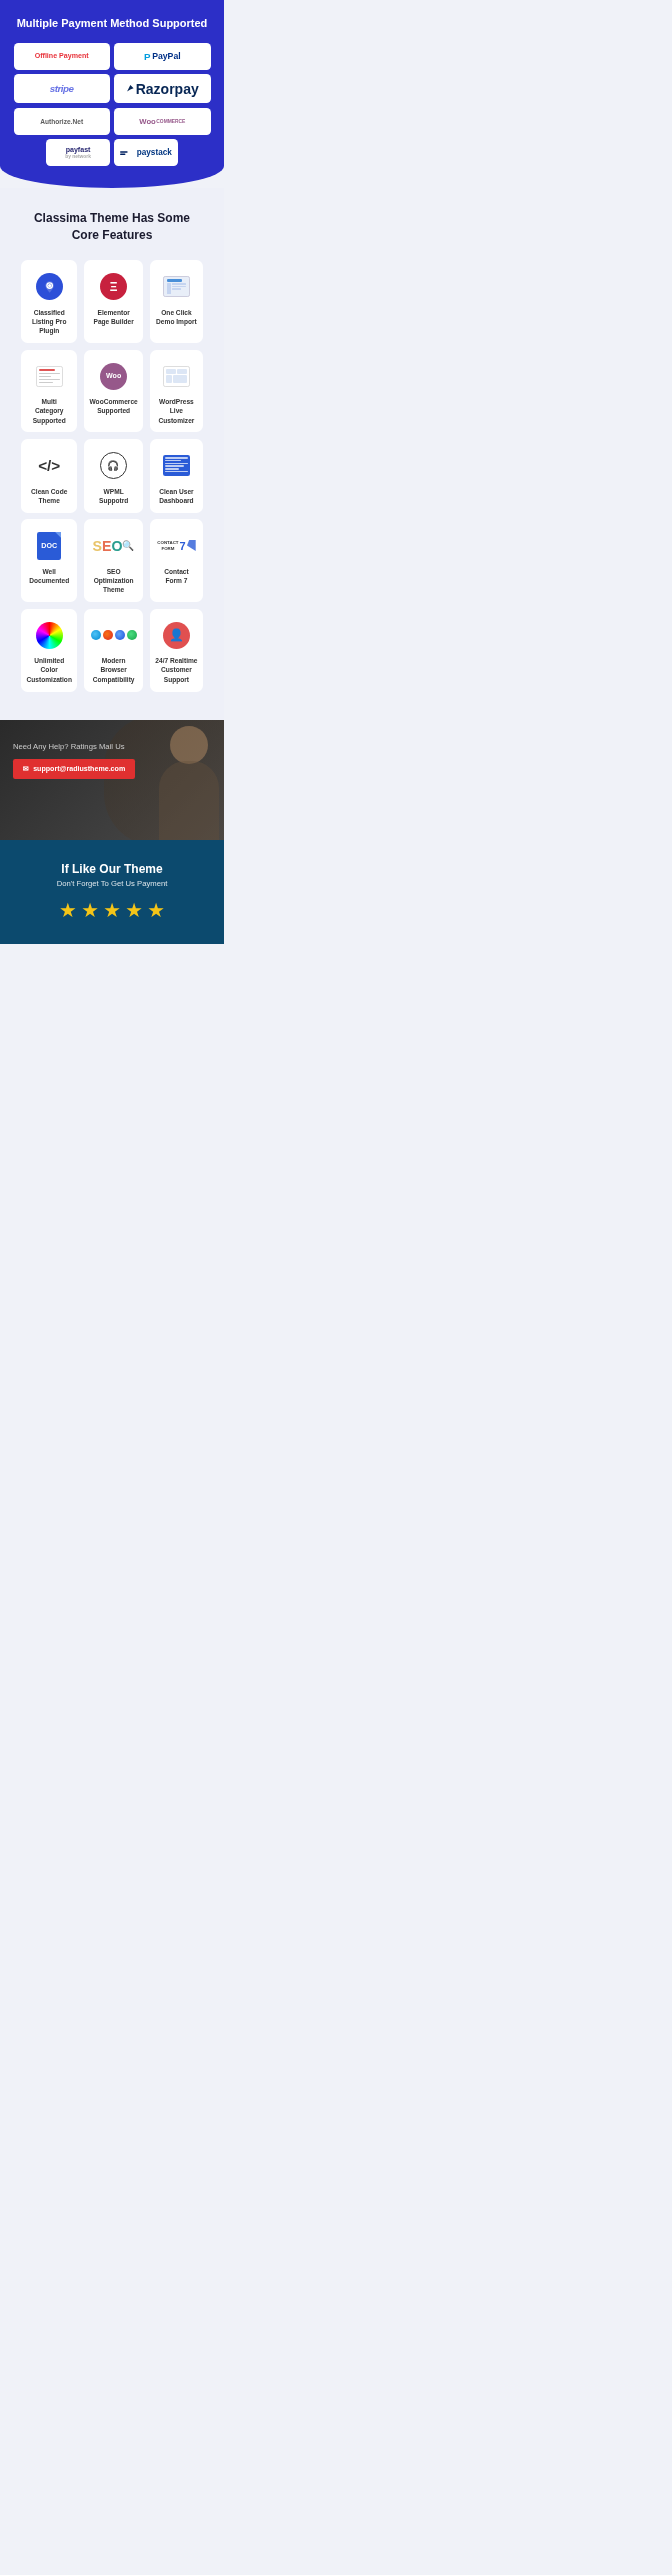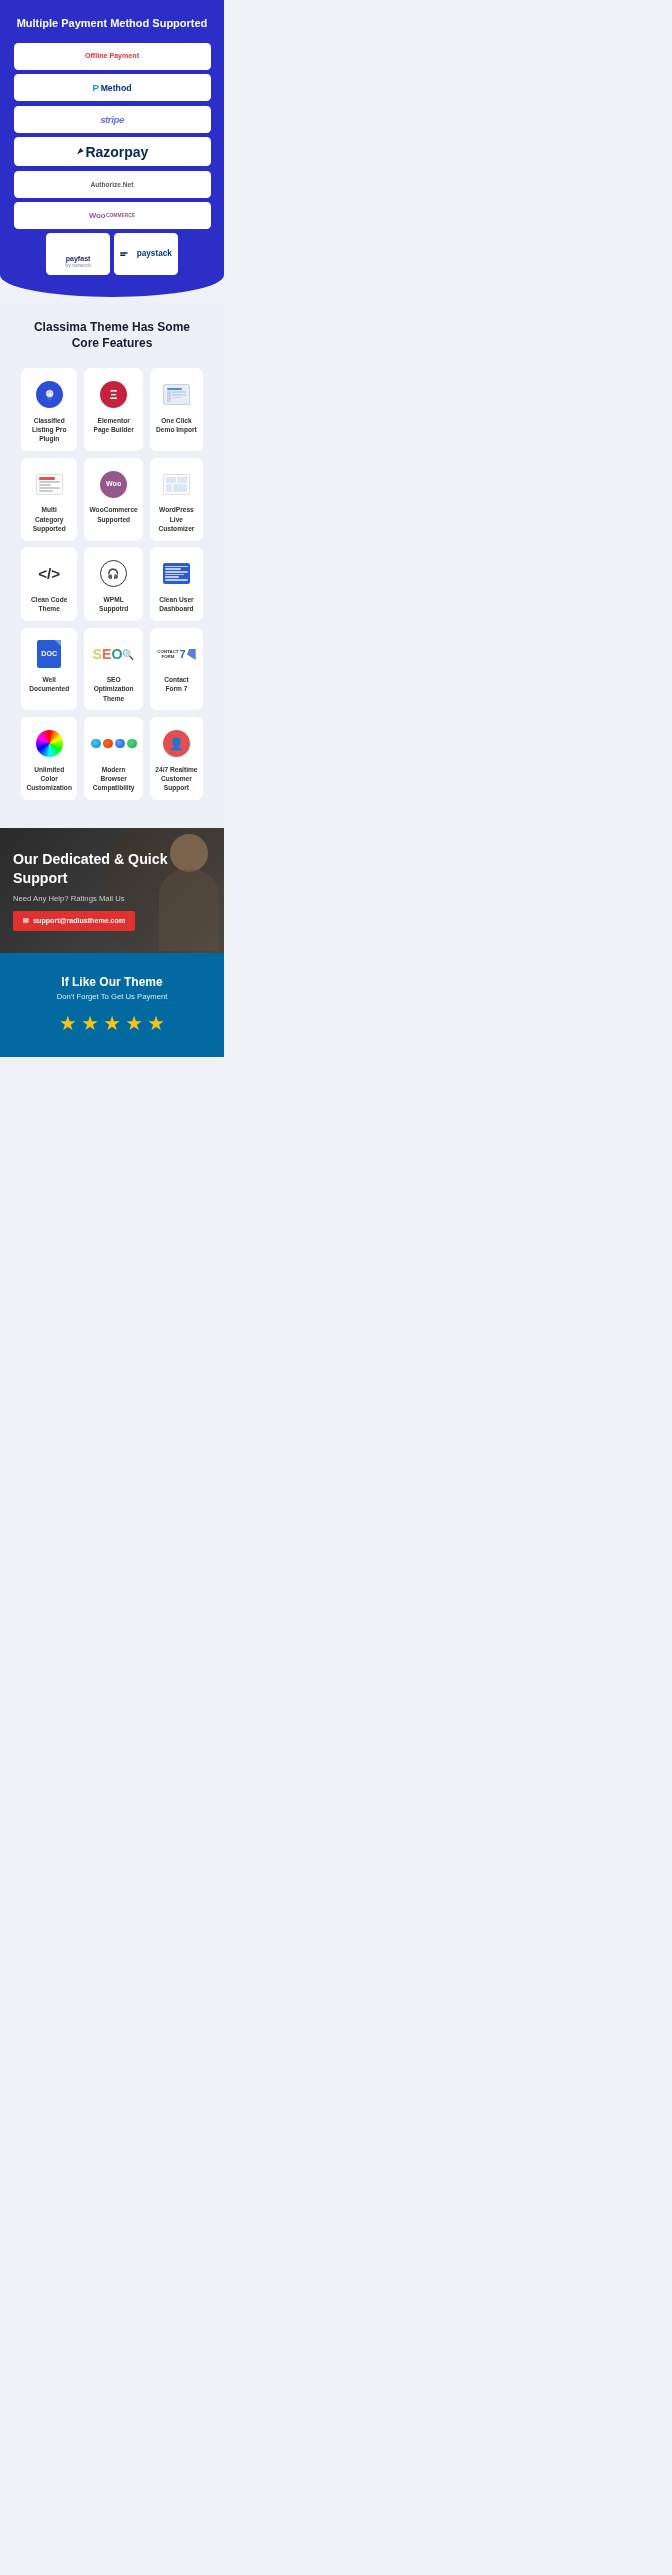--- a/index.html
+++ b/index.html
@@ -18,21 +18,21 @@
     }
     .payment-title {
       color: #fff;
       font-size: 11px;
       font-weight: 700;
       margin-bottom: 11px;
       line-height: 1.4;
     }
     .payment-grid {
       display: grid;
-      grid-template-columns: 1fr;
+      grid-template-columns: 1fr 1fr;
       gap: 4.4px;
       max-width: 197px;
       margin: 0 auto;
     }
     .payment-card {
       background: #fff;
       border-radius: 4.4px;
       padding: 6.6px 4.4px;
       display: flex;
       align-items: center;
@@ -234,21 +234,21 @@
       color: #fff;
       padding: 5.5px 9.8px;
       border-radius: 2.2px;
       font-size: 7.1px;
       font-weight: 600;
       text-decoration: none;
     }
 
     
     .rating-section {
-      background: #0369a1;
+      background: #0c4a6e;
       padding: 22px 11px;
       text-align: center;
     }
     .rating-title {
       color: #fff;
       font-size: 12px;
       font-weight: 700;
       margin-bottom: 3.3px;
     }
     .rating-subtitle {
@@ -273,21 +273,21 @@
 <div class="payment-section">
   <div class="payment-title">Multiple Payment Method Supported</div>
   <div class="payment-grid">
 
     <div class="payment-card">
       <span class="offline-text">Offline Payment</span>
     </div>
     <div class="payment-card">
       <span style="display:flex;align-items:center;gap:1.6px;">
         <span style="color:#009cde;font-size:9.8px;font-weight:900;">P</span>
-        <span class="paypal-text">Method</span>
+        <span class="paypal-text">PayPal</span>
       </span>
     </div>
     <div class="payment-card">
       <span class="stripe-text">stripe</span>
     </div>
 
     <div class="payment-card">
       <span style="display:flex;align-items:center;gap:1.1px;">
         <svg width="8.7" height="8.7" viewBox="0 0 16 16">
             <polygon points="2,14 8,2 14,8 8,10" fill="#072654"></polygon>
@@ -299,21 +299,21 @@
       <span class="authorizenet-text">Authorize.Net</span>
     </div>
     <div class="payment-card">
       <span class="woo-purple">Woo</span>
       <span style="color:#96588a;font-size:4.9px;font-weight:700;margin-left:0.5px;">COMMERCE</span>
     </div>
   </div>
 
   <div class="last-row">
     <div class="payment-card">
-      <span style="color:#2a2a72;font-weight:700;font-size:7.1px;margin-top:15px;">payfast<span style="font-size:4.9px;color:#aaa;display:block;text-align:center;">by network</span></span>
+      <span style="color:#2a2a72;font-weight:700;font-size:7.1px;">payfast<span style="font-size:4.9px;color:#aaa;display:block;text-align:center;">by network</span></span>
     </div>
     <div class="payment-card">
       <span style="display:flex;align-items:center;gap:1.1px;">
         <svg width="7.7" height="7.7" viewBox="0 0 14 14">
           <rect x="0" y="4" width="14" height="3" rx="1.5" fill="#002060"></rect>
           <rect x="0" y="8" width="10" height="3" rx="1.5" fill="#002060"></rect>
         </svg>
         <span class="paystack-text">paystack</span>
       </span>
     </div>
@@ -508,21 +508,20 @@
 <div class="support-section">
   <div class="support-bg"></div>
 
   <div style="position:absolute;right:0;top:0;bottom:0;width:120px;z-index:1;overflow:hidden;">
     <div style="position:absolute;right:-11px;top:-5.5px;bottom:-5.5px;left:0;background:linear-gradient(135deg,rgba(60,50,40,0.6),rgba(80,70,60,0.4));border-radius:40% 0 0 40%;"></div>
 
     <div style="position:absolute;right:16.4px;top:5.5px;width:38px;height:38px;border-radius:50%;background:rgba(180,140,100,0.5);"></div>
     <div style="position:absolute;right:5.5px;top:41px;width:60px;height:82px;border-radius:27px 27px 0 0;background:rgba(100,80,60,0.4);"></div>
   </div>
   <div class="support-content">
-    <div class="support-title">Our Dedicated &amp; Quick Support</div>
     <div class="support-subtitle">Need Any Help? Ratings Mail Us</div>
     <a class="support-email-btn" href="#">
       <span>✉</span>
       <span>support@radiustheme.com</span>
     </a>
   </div>
 </div>
 
 <div class="rating-section">
   <div class="rating-title">If Like Our Theme</div>

